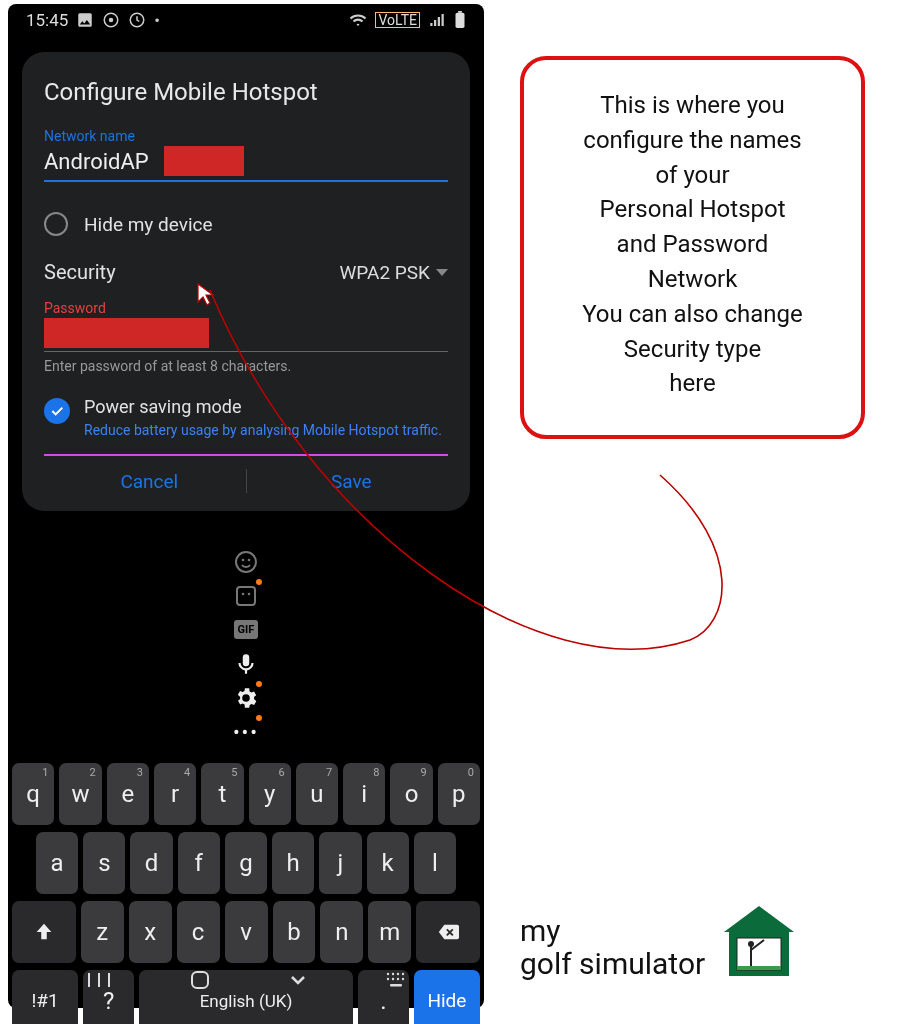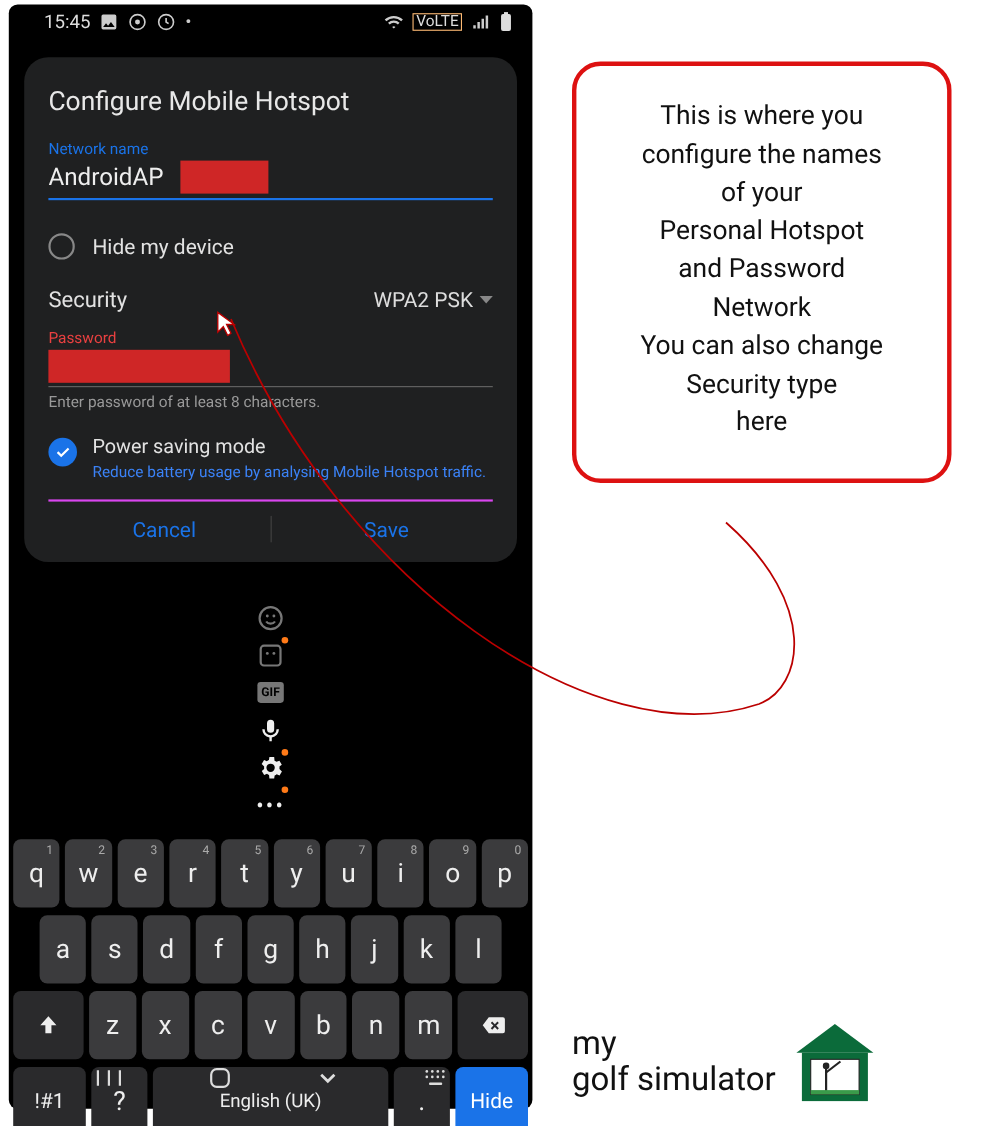--- a/index.html
+++ b/index.html
@@ -1,21 +1,21 @@
 <!DOCTYPE html>
 <html><head>
 <meta charset="utf-8">
 <style>
   * { margin: 0; padding: 0; box-sizing: border-box; font-family: -apple-system, BlinkMacSystemFont, "Segoe UI", Roboto, sans-serif; }
   body { width: 900px; height: 1024px; background: #fff; position: relative; overflow: hidden; }
 
   .phone { position: absolute; left: 8px; top: 4px; width: 476px; height: 1004px; background: #000; border-radius: 8px; color: #e2e2e2; }
 
   
-  .status-bar { display: flex; justify-content: space-between; align-items: center; padding: 6px 18px 4px 32px; font-size: 17px; color: #ddd; }
+  .status-bar { display: flex; justify-content: space-between; align-items: center; padding: 6px 18px 4px 18px; font-size: 17px; color: #ddd; }
   .status-left, .status-right { display: flex; align-items: center; gap: 8px; }
   .status-right svg, .status-left svg { fill: #ccc; }
 
   
   .card { margin: 18px 14px 0 14px; background: #1f2021; border-radius: 22px; padding: 26px 22px 8px 22px; }
   .title { font-size: 24px; color: #e8e8e8; font-weight: 400; margin-bottom: 22px; }
 
   .field-label { color: #1a73e8; font-size: 14px; margin-bottom: 2px; display:block; }
   .field-label.red { color: #e84040; }
   .input-row { display: flex; align-items: center; border-bottom: 2px solid #1a73e8; padding-bottom: 4px; margin-bottom: 18px; }
@@ -56,21 +56,21 @@
   .key.next { background:#1a73e8; color:#fff; font-size:19px; flex:1.3; }
   .krow.shift .key.dark.edge { flex:1.35; }
 
   .navbar { position:absolute; bottom:6px; left:0; right:0; display:flex; justify-content:space-around; align-items:center; padding: 6px 40px; }
 
   
   .callout { position:absolute; left: 520px; top: 56px; width: 345px; border: 4px solid #d11; border-radius: 26px; padding: 28px 18px 34px 18px; text-align:center; font-family: "Comic Sans MS", "Marker Felt", cursive; font-size:24px; line-height:1.45; color:#111;}
   .arrow-svg { position:absolute; left: 190px; top: 270px; pointer-events:none; }
   .cursor { position:absolute; left:196px; top:282px; }
 
-  .logo-wrap { position:absolute; left: 520px; bottom: 19px; display:flex; align-items:center; gap: 14px; }
+  .logo-wrap { position:absolute; left: 520px; bottom: 44px; display:flex; align-items:flex-end; gap: 14px; }
   .logo-text { font-family:"Comic Sans MS", cursive; font-size:30px; line-height:1.1; color:#111; }
 </style>
 </head>
 <body>
 
 <div class="phone">
 
   <div class="status-bar">
     <div class="status-left">
       <span>15:45</span>

